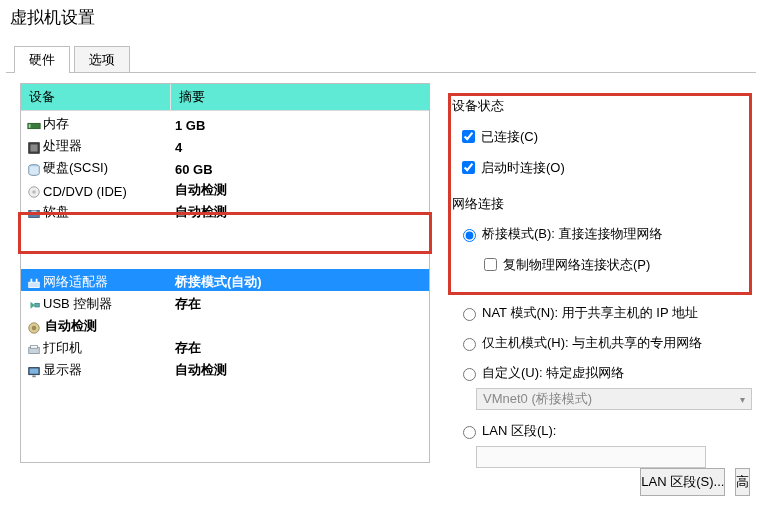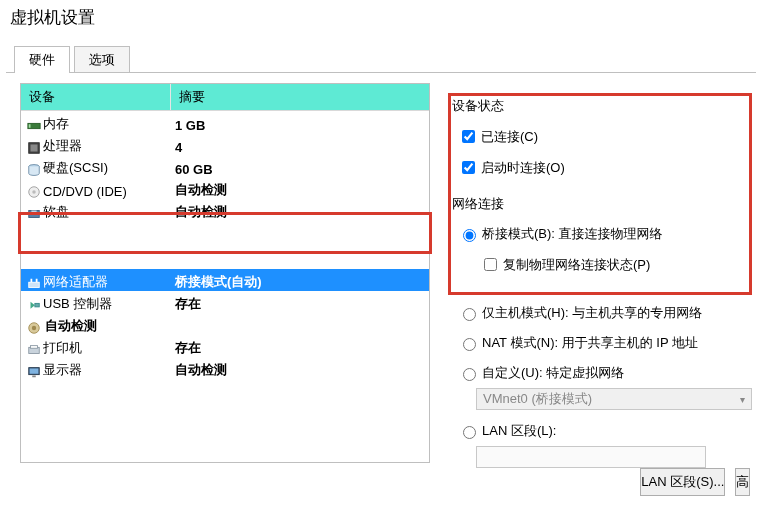--- a/index.html
+++ b/index.html
@@ -185,26 +185,26 @@
         </label>
         <label class="chk-line sub-chk">
           <input type="checkbox" id="chk-replicate" style="">
           <span>复制物理网络连接状态(P)</span>
         </label>
       </div>
 
       <div class="sep"></div>
 
       <label class="rad-line">
+        <input type="radio" name="net" id="rad-nat" style="">
+        <span>NAT 模式(N): 用于共享主机的 IP 地址</span>
+      </label>
+      <label class="rad-line">
         <input type="radio" name="net" id="rad-hostonly" style="">
         <span>仅主机模式(H): 与主机共享的专用网络</span>
-      </label>
-      <label class="rad-line">
-        <input type="radio" name="net" id="rad-nat" style="">
-        <span>NAT 模式(N): 用于共享主机的 IP 地址</span>
       </label>
       <label class="rad-line">
         <input type="radio" name="net" id="rad-custom" style="">
         <span>自定义(U): 特定虚拟网络</span>
       </label>
       <div class="combo">
         <span>VMnet0 (桥接模式)</span>
         <span class="arrow">▾</span>
       </div>
       <label class="rad-line">

